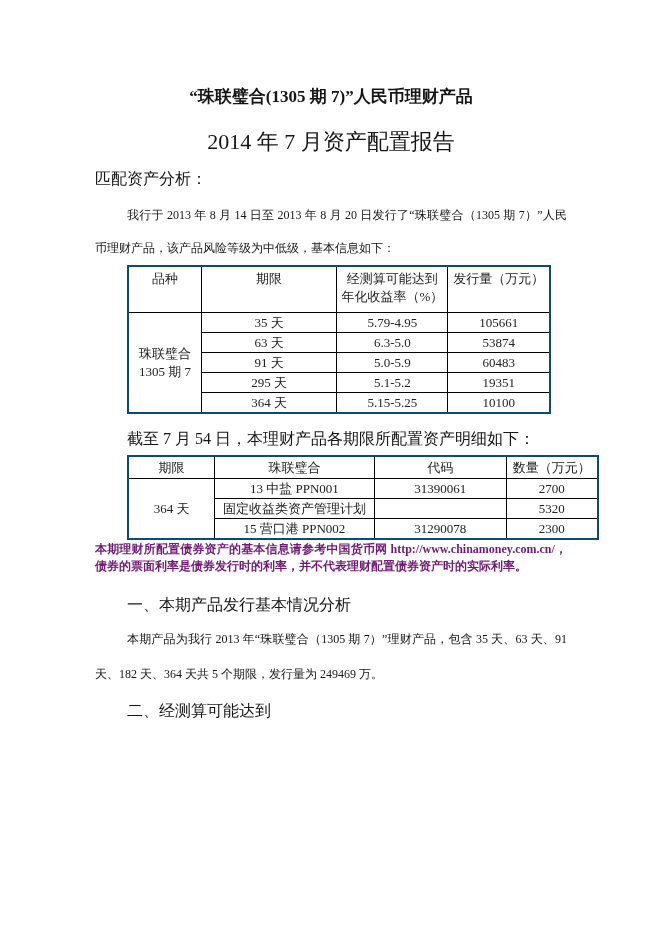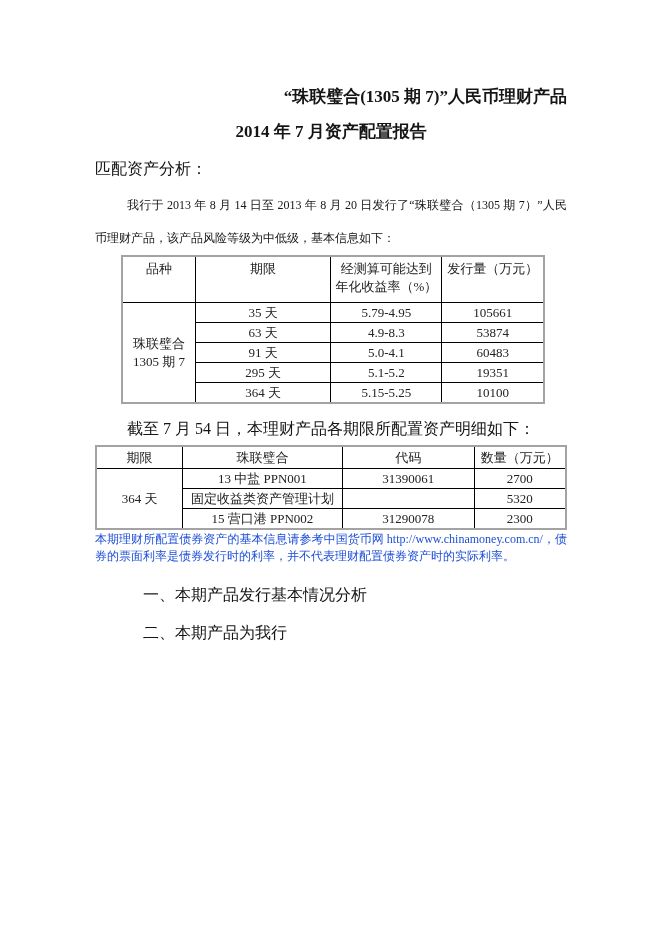--- a/index.html
+++ b/index.html
@@ -7,40 +7,40 @@
     width:662px; height:936px;
     background:#ffffff;
     position:relative;
     overflow:hidden;
     font-family:"Liberation Serif","DejaVu Serif",serif;
     color:#151515;
     box-sizing:border-box;
     padding:84px 95px 0 95px;
   }
   .doc-title {
-    font-size:17px; font-weight:bold; text-align:right;
-    line-height:26px; margin:0 0 9px 0;
+    font-size:17px; font-weight:bold; text-align:center;
+    line-height:26px; margin:0 0 19px 0;
   }
   .doc-subtitle {
-    font-size:17px; font-weight:bold; text-align:center;
+    font-size:22px; font-weight:normal; text-align:center;
     line-height:26px; margin:0 0 12px 0;
   }
   .salutation {
     font-size:16px; line-height:24px; margin:0 0 8px 0;
   }
   .body-para {
     font-size:12px; line-height:33px; margin:0;
     text-align:justify; text-indent:32px;
   }
   .mid-para {
     font-size:16px; line-height:23px; margin:13px 0 5px 0;
     text-indent:32px;
   }
   .section-heading {
-    font-size:16px; line-height:22px; margin:16px;
+    font-size:16px; line-height:22px; margin:0;
     text-indent:32px; font-weight:normal;
   }
   .heading-one { margin-top:19px; }
   .heading-two { margin-top:8px; }
   .para-one { margin-top:6px; line-height:35px; }
   .para-two { margin-top:10px; line-height:36px; }
 
   table.doc-table {
     border-collapse:collapse;
     font-size:13px;
@@ -51,34 +51,34 @@
     text-align:center;
     vertical-align:middle;
     padding:0 3px;
   }
   table.issuance { margin-left:26px; width:424px; }
   table.issuance td.hdr { height:42px; vertical-align:top; padding-top:3px; }
   table.issuance td.data-row { height:19px; }
   table.allocation { width:472px; }
   table.allocation td.hdr { height:21px; }
   table.allocation td.data-row { height:19px; }
-  table.doc-table { border:2px solid #a3a3a3; }
+  table.doc-table { border:2px solid #0c4a6e;margin-left:32px; }
   .pre-line { white-space:pre-line; }
   .col-variety { width:70px; }
   .col-term1 { width:139px; }
   .col-rate { width:111px; }
   .col-amount { width:100px; }
   .col-term2 { width:85px; }
   .col-asset { width:163px; }
   .col-code { width:132px; }
   .col-qty { width:90px; }
   .footnote {
-    font-size:12px; font-weight:normal; line-height:17px;
+    font-size:12px; font-weight:bold; line-height:17px;
     margin:1px 0 0 0; text-align:justify;
-    color:#1d4ed8;
+    color:#701a75;
   }
 </style>
 </head>
 <body>
 
 <div class="page">
 
   <h1 class="doc-title">“珠联璧合(1305 期 7)”人民币理财产品</h1>
   <h2 class="doc-subtitle">2014 年 7 月资产配置报告</h2>
 
@@ -97,26 +97,26 @@
     </tr>
     <tr>
       <td class="data-row pre-line" rowspan="5">珠联璧合
 1305 期 7</td>
       <td class="data-row">35 天</td>
       <td class="data-row">5.79-4.95</td>
       <td class="data-row">105661</td>
     </tr>
     <tr>
       <td class="data-row">63 天</td>
-      <td class="data-row">4.9-8.3</td>
+      <td class="data-row">6.3-5.0</td>
       <td class="data-row">53874</td>
     </tr>
     <tr>
       <td class="data-row">91 天</td>
-      <td class="data-row">5.0-4.1</td>
+      <td class="data-row">5.0-5.9</td>
       <td class="data-row">60483</td>
     </tr>
     <tr>
       <td class="data-row">295 天</td>
       <td class="data-row">5.1-5.2</td>
       <td class="data-row">19351</td>
     </tr>
     <tr>
       <td class="data-row">364 天</td>
       <td class="data-row">5.15-5.25</td>
@@ -150,16 +150,17 @@
       <td class="data-row">15 营口港 PPN002</td>
       <td class="data-row">31290078</td>
       <td class="data-row">2300</td>
     </tr>
   </tbody>
     </table>
 
   <p class="footnote">本期理财所配置债券资产的基本信息请参考中国货币网 http://www.chinamoney.com.cn/，债券的票面利率是债券发行时的利率，并不代表理财配置债券资产时的实际利率。</p>
 
   <p class="section-heading heading-one">一、本期产品发行基本情况分析</p>
+  <p class="body-para para-one">本期产品为我行 2013 年“珠联璧合（1305 期 7）”理财产品，包含 35 天、63 天、91 天、182 天、364 天共 5 个期限，发行量为 249469 万。</p>
 
-  <p class="section-heading heading-two">二、本期产品为我行</p>
+  <p class="section-heading heading-two">二、经测算可能达到</p>
 
 </div>
 
 </body></html>

